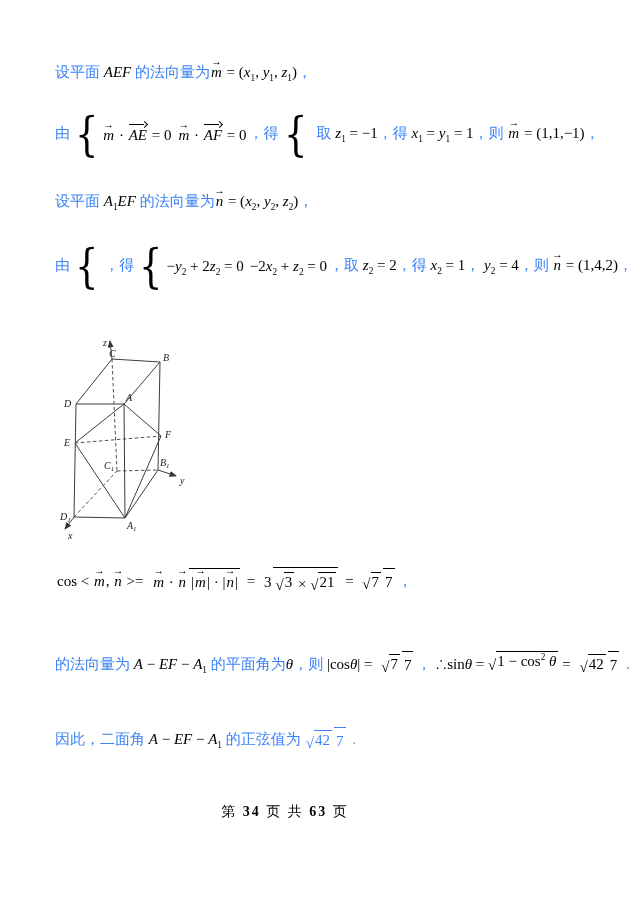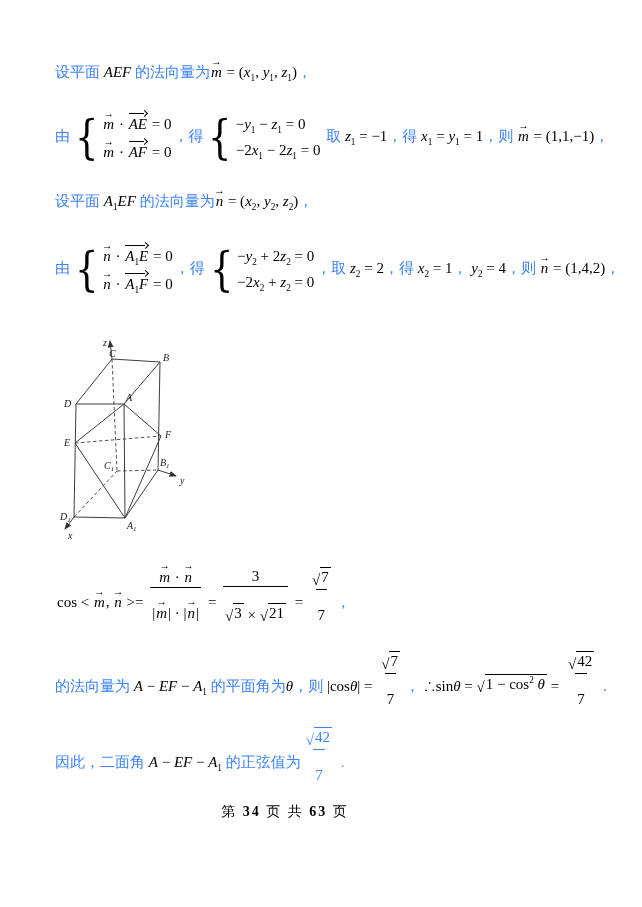--- a/index.html
+++ b/index.html
@@ -17,33 +17,33 @@
   .vec{display:inline-block;position:relative;font-style:italic;margin:0 1px;}
   .vec::after{content:"→";position:absolute;left:50%;transform:translateX(-50%);
     top:-0.78em;font-size:0.68em;font-style:normal;letter-spacing:0;}
   
   .oarr{display:inline-block;position:relative;padding-top:2px;margin:0 1px;}
   .oarr::before{content:"";position:absolute;top:0;left:0;right:3px;border-top:1px solid currentColor;}
   .oarr::after{content:"";position:absolute;top:-2px;right:0;width:4px;height:4px;
     border-top:1px solid currentColor;border-right:1px solid currentColor;
     transform:rotate(45deg);transform-origin:center;}
   
-  .frac{display:inline-flex;flex-direction:column;align-items:center;vertical-align:middle;
+  .frac{display:inline-flex;flex-direction:row;align-items:center;vertical-align:middle;
     line-height:1.25;text-align:center;margin:0 3px;}
-  .frac .den{border-top:1px solid currentColor;padding:16px 2px;}
+  .frac .den{border-top:1px solid currentColor;padding:4px 2px;}
   .frac .num{padding:0 2px;}
   
   .sqrt{display:inline-flex;align-items:flex-end;white-space:nowrap;}
   .sqrt .rt{line-height:1;font-style:normal;transform:translateY(1px);}
   .sqrt .rb{border-top:1px solid currentColor;padding:0 2px 0 1px;}
   
   .cases{display:inline-flex;align-items:center;vertical-align:middle;margin:0 2px;}
   .cases .brace{font-size:46px;line-height:0.95;font-weight:400;margin-right:1px;
     font-family:"DejaVu Serif",serif;transform:scaleX(0.8);}
-  .cases .ccol{display:inline-flex;flex-direction:column;gap:6px;}
+  .cases .ccol{display:inline-flex;flex-direction:row;gap:6px;}
   .cases .ceq{white-space:nowrap;}
   
   #figure{position:absolute;left:30px;top:330px;}
   #figure text{font-family:"Liberation Serif","DejaVu Serif",serif;font-style:italic;
     font-size:10px;fill:#1a1a1a;}
   #figure tspan.s{font-size:7px;}
   
   .footer{position:absolute;left:0;top:803px;width:570px;text-align:center;font-size:14px;
     letter-spacing:2px;}
 </style>
@@ -53,34 +53,26 @@
 <div class="line" style="left:55px;top:63px;"><span class="r">设平面 </span><i>AEF</i><span class="r"> 的法向量为</span><span class="vec">m</span> = (<i>x</i><sub>1</sub>, <i>y</i><sub>1</sub>, <i>z</i><sub>1</sub>)<span class="r">，</span></div>
 
 <div class="line" style="left:55px;top:113px;"><span class="r">由</span><span class="cases">
       <span class="brace">{</span>
       <span class="ccol">
         <span class="ceq"><span class="vec">m</span> · <span class="oarr"><i>AE</i></span> = 0</span>
         <span class="ceq"><span class="vec">m</span> · <span class="oarr"><i>AF</i></span> = 0</span>
       </span>
     </span><span class="r">，得</span><span class="cases">
       <span class="brace">{</span>
-      <span class="ccol">
-        <span class="ceq">−<i>y</i><sub>1</sub> − <i>z</i><sub>1</sub> = 0</span>
-        <span class="ceq">−2<i>x</i><sub>1</sub> − 2<i>z</i><sub>1</sub> = 0</span>
-      </span>
     </span> <span class="r">取</span> <i>z</i><sub>1</sub> = −1<span class="r">，</span><span class="r">得</span> <i>x</i><sub>1</sub> = <i>y</i><sub>1</sub> = 1<span class="r">，</span><span class="r">则</span> <span class="vec">m</span> = (1,1,−1)<span class="r">，</span></div>
 
 <div class="line" style="left:55px;top:192px;"><span class="r">设平面 </span><i>A</i><sub>1</sub><i>EF</i><span class="r"> 的法向量为</span><span class="vec">n</span> = (<i>x</i><sub>2</sub>, <i>y</i><sub>2</sub>, <i>z</i><sub>2</sub>)<span class="r">，</span></div>
 
 <div class="line" style="left:55px;top:245px;"><span class="r">由</span><span class="cases">
       <span class="brace">{</span>
-      <span class="ccol">
-        <span class="ceq"><span class="vec">n</span> · <span class="oarr"><i>A</i><sub>1</sub><i>E</i></span> = 0</span>
-        <span class="ceq"><span class="vec">n</span> · <span class="oarr"><i>A</i><sub>1</sub><i>F</i></span> = 0</span>
-      </span>
     </span><span class="r">，得</span><span class="cases">
       <span class="brace">{</span>
       <span class="ccol">
         <span class="ceq">−<i>y</i><sub>2</sub> + 2<i>z</i><sub>2</sub> = 0</span>
         <span class="ceq">−2<i>x</i><sub>2</sub> + <i>z</i><sub>2</sub> = 0</span>
       </span>
     </span><span class="r">，取</span> <i>z</i><sub>2</sub> = 2<span class="r">，</span><span class="r">得</span> <i>x</i><sub>2</sub> = 1<span class="r">，</span>&nbsp;<i>y</i><sub>2</sub> = 4<span class="r">，</span><span class="r">则</span> <span class="vec">n</span> = (1,4,2)<span class="r">，</span></div>
 
 <div id="figure">
   <svg width="170" height="215" viewBox="0 0 170 215">

